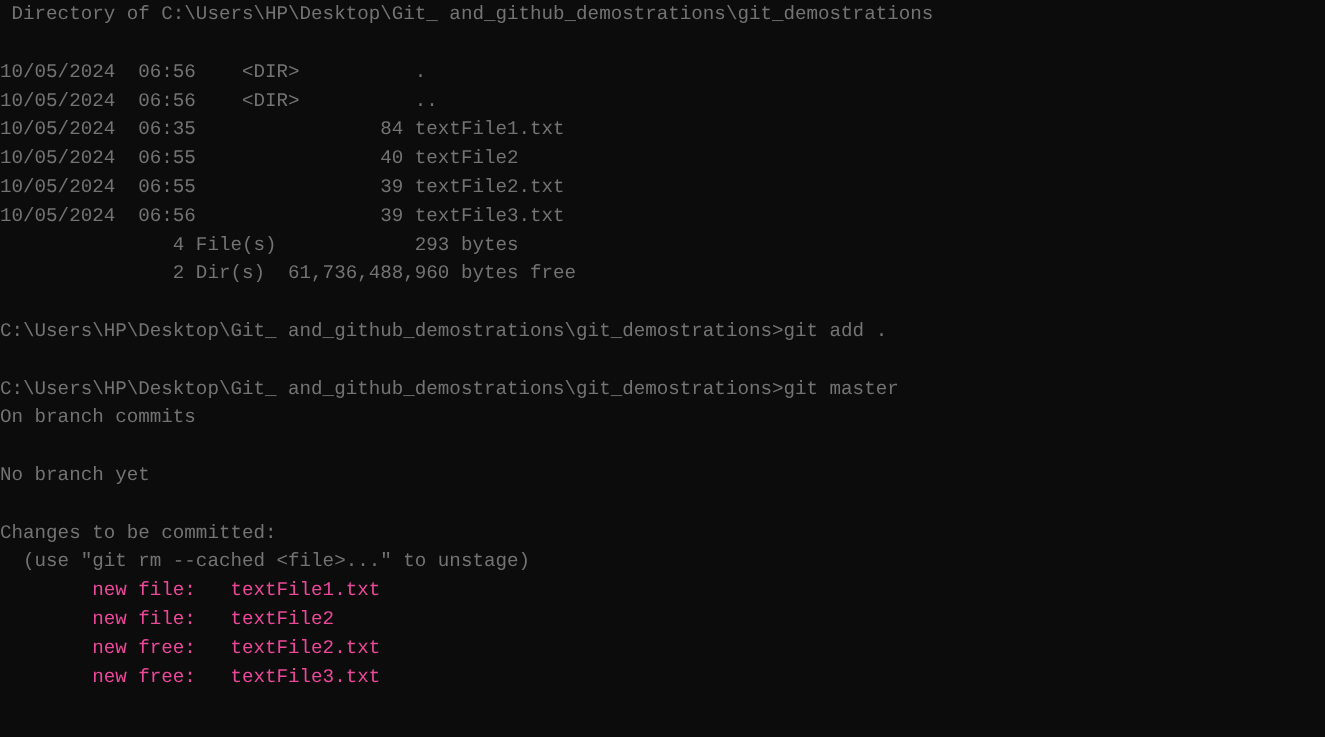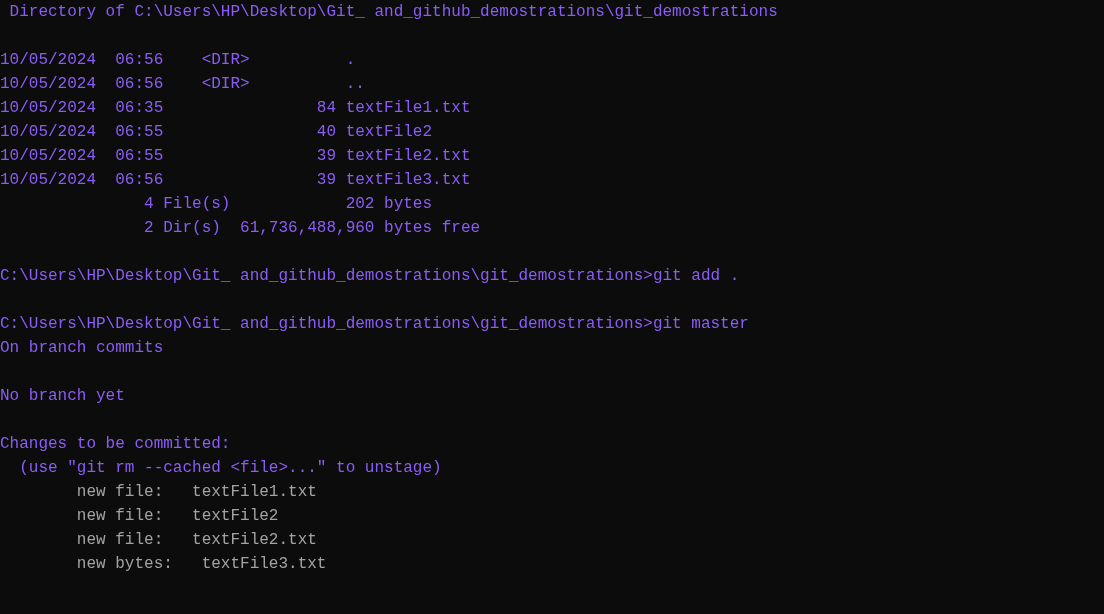--- a/index.html
+++ b/index.html
@@ -16,47 +16,47 @@
       padding: 0;
       width: 1104px;
       height: 614px;
       overflow: hidden;
     }
     .terminal {
       white-space: pre;
       padding: 0;
     }
     .white {
-      color: #8b5cf6;
+      color: #737373;
     }
     .green {
-      color: #a3a3a3;
+      color: #ec4899;
       font-family: Liberation Mono, monospace;
     }
   </style>
 </head>
 <body>
 
 <div class="terminal"><span class="white"> Directory of C:\Users\HP\Desktop\Git_ and_github_demostrations\git_demostrations</span>
 
 <span class="white">10/05/2024  06:56    &lt;DIR&gt;          .</span>
 <span class="white">10/05/2024  06:56    &lt;DIR&gt;          ..</span>
 <span class="white">10/05/2024  06:35                84 textFile1.txt</span>
 <span class="white">10/05/2024  06:55                40 textFile2</span>
 <span class="white">10/05/2024  06:55                39 textFile2.txt</span>
 <span class="white">10/05/2024  06:56                39 textFile3.txt</span>
-<span class="white">               4 File(s)            202 bytes</span>
+<span class="white">               4 File(s)            293 bytes</span>
 <span class="white">               2 Dir(s)  61,736,488,960 bytes free</span>
 
 <span class="white">C:\Users\HP\Desktop\Git_ and_github_demostrations\git_demostrations&gt;</span><span class="white">git add .</span>
 
 <span class="white">C:\Users\HP\Desktop\Git_ and_github_demostrations\git_demostrations&gt;</span><span class="white">git master</span>
 <span class="white">On branch commits</span>
 
 <span class="white">No branch yet</span>
 
 <span class="white">Changes to be committed:</span>
 <span class="white">  (use "git rm --cached &lt;file&gt;..." to unstage)</span>
 <span class="green">        new file:   textFile1.txt</span>
 <span class="green">        new file:   textFile2</span>
-<span class="green">        new file:   textFile2.txt</span>
-<span class="green">        new bytes:   textFile3.txt</span>
+<span class="green">        new free:   textFile2.txt</span>
+<span class="green">        new free:   textFile3.txt</span>
 </div>
 
 </body></html>

